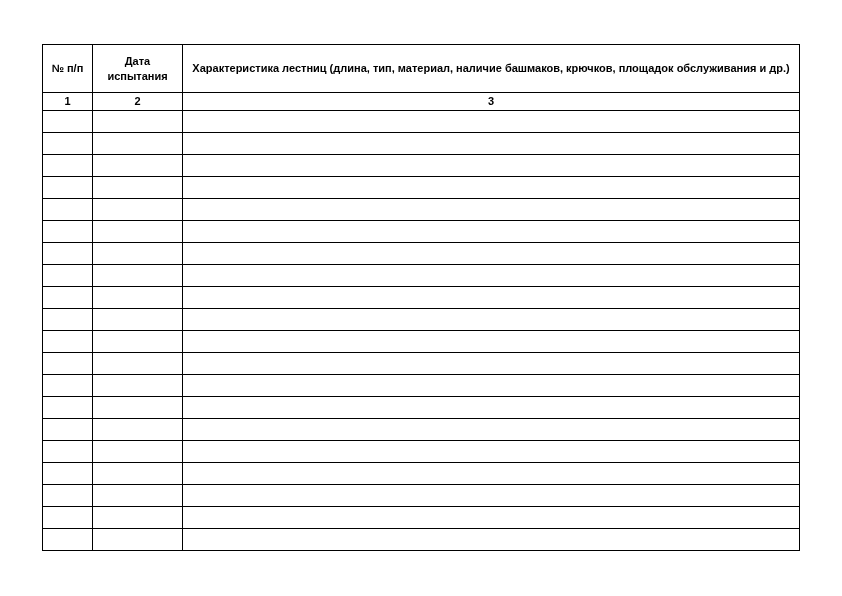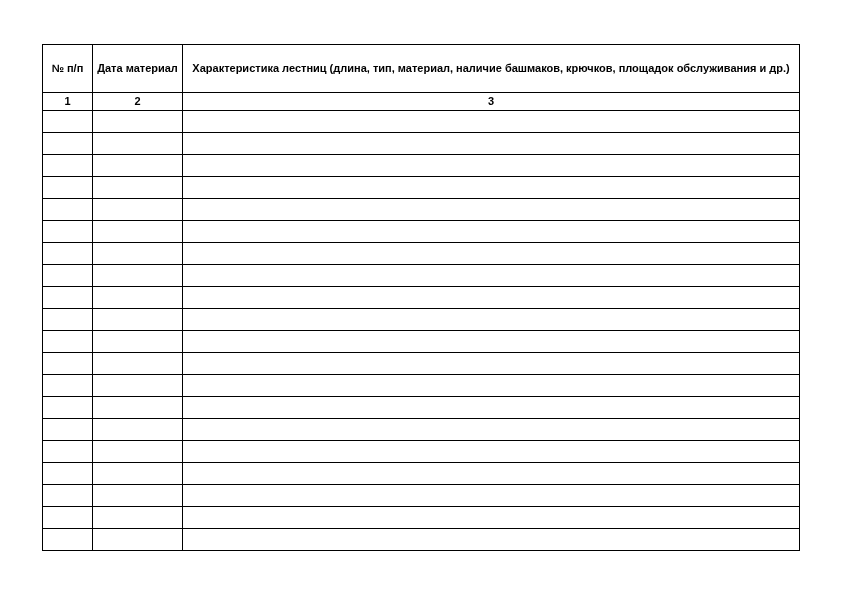--- a/index.html
+++ b/index.html
@@ -48,21 +48,21 @@
 
 <table>
   <colgroup>
     <col class="col1">
     <col class="col2">
     <col class="col3">
   </colgroup>
   <thead>
     <tr>
       <th>№ п/п</th>
-      <th>Дата материал</th>
+      <th>Дата испытания</th>
       <th>Характеристика лестниц (длина, тип, материал, наличие башмаков, крючков, площадок обслуживания и др.)</th>
     </tr>
   </thead>
   <tbody>
     <tr class="num-row">
       <td>1</td>
       <td>2</td>
       <td>3</td>
     </tr>
   </tbody>

